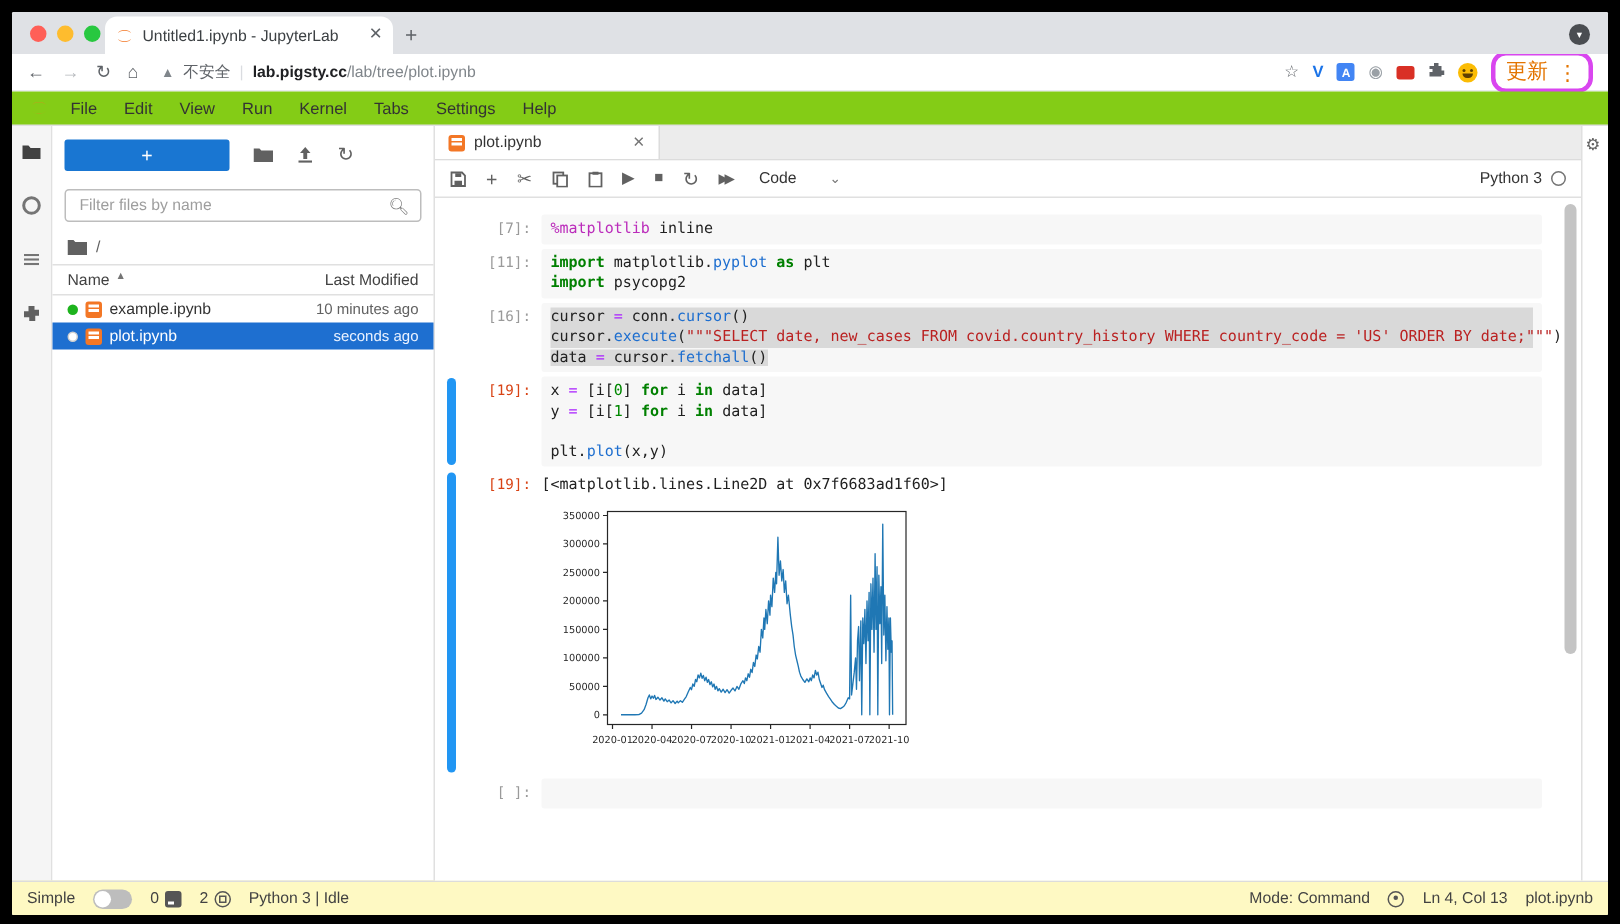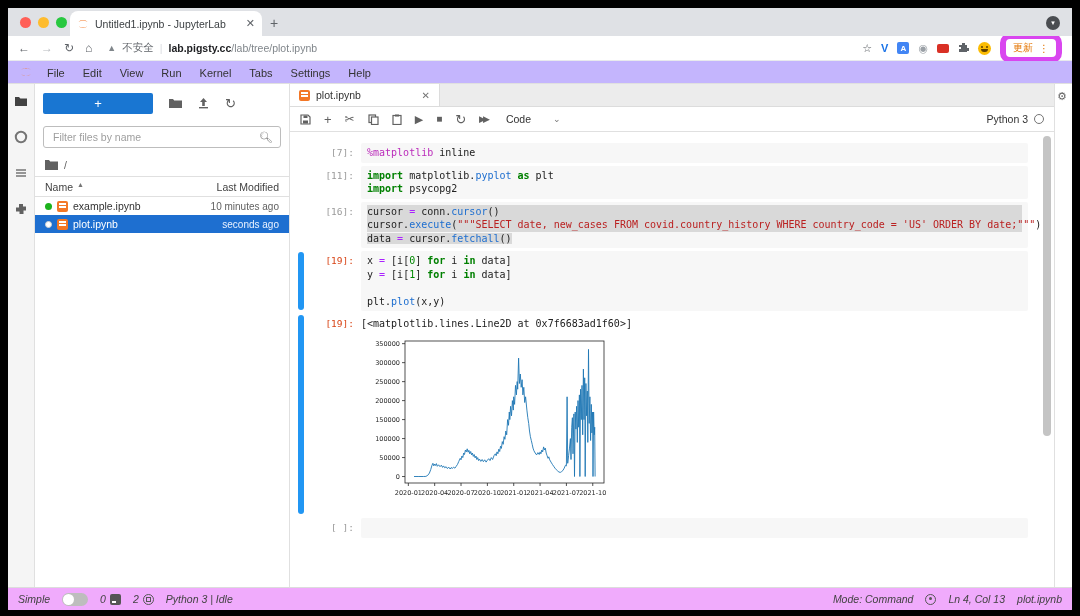--- a/index.html
+++ b/index.html
@@ -34,24 +34,24 @@
   .extic{font-size:11px;color:#5f6368;line-height:1;}
   .ic-v{color:#1a73e8;font-weight:bold;font-size:11px;}
   .ic-tr{width:12px;height:12px;background:#4285f4;border-radius:2px;color:#fff;font-size:8px;
     display:flex;align-items:center;justify-content:center;font-weight:bold;}
   .ic-globe{color:#9aa0a6;}
   .ic-red{width:12px;height:9px;background:#d93025;border-radius:2px;}
   .ic-puz{color:#5f6368;}
   .ic-emoji{width:13px;height:13px;border-radius:50%;background:#fbbc04;position:relative;}
   .ic-emoji:before{content:"";position:absolute;left:3px;top:4px;width:2px;height:2px;border-radius:50%;background:#5f4000;box-shadow:5px 0 0 #5f4000;}
   .ic-emoji:after{content:"";position:absolute;left:3px;bottom:2.5px;width:7px;height:3px;border-radius:0 0 6px 6px;background:#5f4000;}
-  .update-pill{border:6px solid #d946ef;border-radius:10px;color:#e37400;font-size:10px;
+  .update-pill{border:3px solid #d946ef;border-radius:10px;color:#e37400;font-size:14px;
     padding:2px 7px;display:flex;align-items:center;gap:6px;text-align:right;}
   
-  .jl-menubar{height:22px;background:#c4b5fd;border-bottom:1px solid #e0e0e0;display:flex;align-items:center;
+  .jl-menubar{height:22px;background:#84cc16;border-bottom:1px solid #e0e0e0;display:flex;align-items:center;
     padding:0 8px;gap:0;flex:0 0 auto;}
   .jl-menubar .menu-item{font-size:11px;color:#333;padding:0 9px;}
   .mainlogo{width:16px;height:14px;margin:0 4px 0 2px;}
   
   .jl-main{flex:1;display:flex;min-height:0;background:#fff;}
   .activity-bar{width:26px;background:#f5f5f5;border-right:1px solid #e0e0e0;display:flex;flex-direction:column;
     align-items:center;padding-top:10px;gap:22px;flex:0 0 auto;}
   .act-ic{width:14px;height:14px;color:#616161;}
   .act-ic svg{display:block;}
   
@@ -121,22 +121,22 @@
   .tk-mg{color:#bb2cbb;}
   .tk-pl{color:#212121;}
   .outwrap{flex:1;min-width:0;padding-top:4px;}
   .outtext{font-family:"DejaVu Sans Mono",monospace;font-size:10px;color:#212121;white-space:pre;}
   .figure{margin-top:6px;}
   .nb-scrollbar{position:absolute;right:3px;top:4px;width:8px;bottom:4px;}
   .nb-thumb{width:8px;height:300px;background:#c4c4c4;border-radius:4px;}
   .right-strip{width:17px;background:#fff;border-left:1px solid #e0e0e0;flex:0 0 auto;position:relative;}
   .gear{position:absolute;top:6px;left:2px;color:#616161;font-size:11px;}
   
-  .statusbar{height:22px;background:#f0abfc;border-top:1px solid #dcdcdc;display:flex;align-items:center;
-    padding:0 10px;font-size:10.5px;color:#424242;flex:0 0 auto;font-style:italic;}
+  .statusbar{height:22px;background:#fef9c3;border-top:1px solid #dcdcdc;display:flex;align-items:center;
+    padding:0 10px;font-size:10.5px;color:#424242;flex:0 0 auto;}
   .sb-left,.sb-right{display:flex;align-items:center;gap:12px;}
   .sb-right{margin-left:auto;}
   .toggle{width:26px;height:13px;border-radius:7px;background:#bdbdbd;position:relative;}
   .toggle:before{content:"";position:absolute;left:1px;top:1px;width:11px;height:11px;border-radius:50%;background:#fff;}
   .term-ic{width:11px;height:11px;background:#555;border-radius:2px;position:relative;}
   .term-ic:before{content:"";position:absolute;left:2px;bottom:2px;width:4px;height:1.5px;background:#fff;}
   .kern-ic{width:11px;height:11px;border:1.5px solid #555;border-radius:50%;box-sizing:border-box;position:relative;}
   .kern-ic:before{content:"";position:absolute;left:2px;top:2px;right:2px;bottom:2px;border:1px solid #555;}
   .bell-ic{width:11px;height:11px;border:1.2px solid #555;border-radius:50%;box-sizing:border-box;position:relative;}
   .bell-ic:before{content:"";position:absolute;left:2.5px;top:2.5px;width:3px;height:3px;border-radius:50%;background:#555;}

